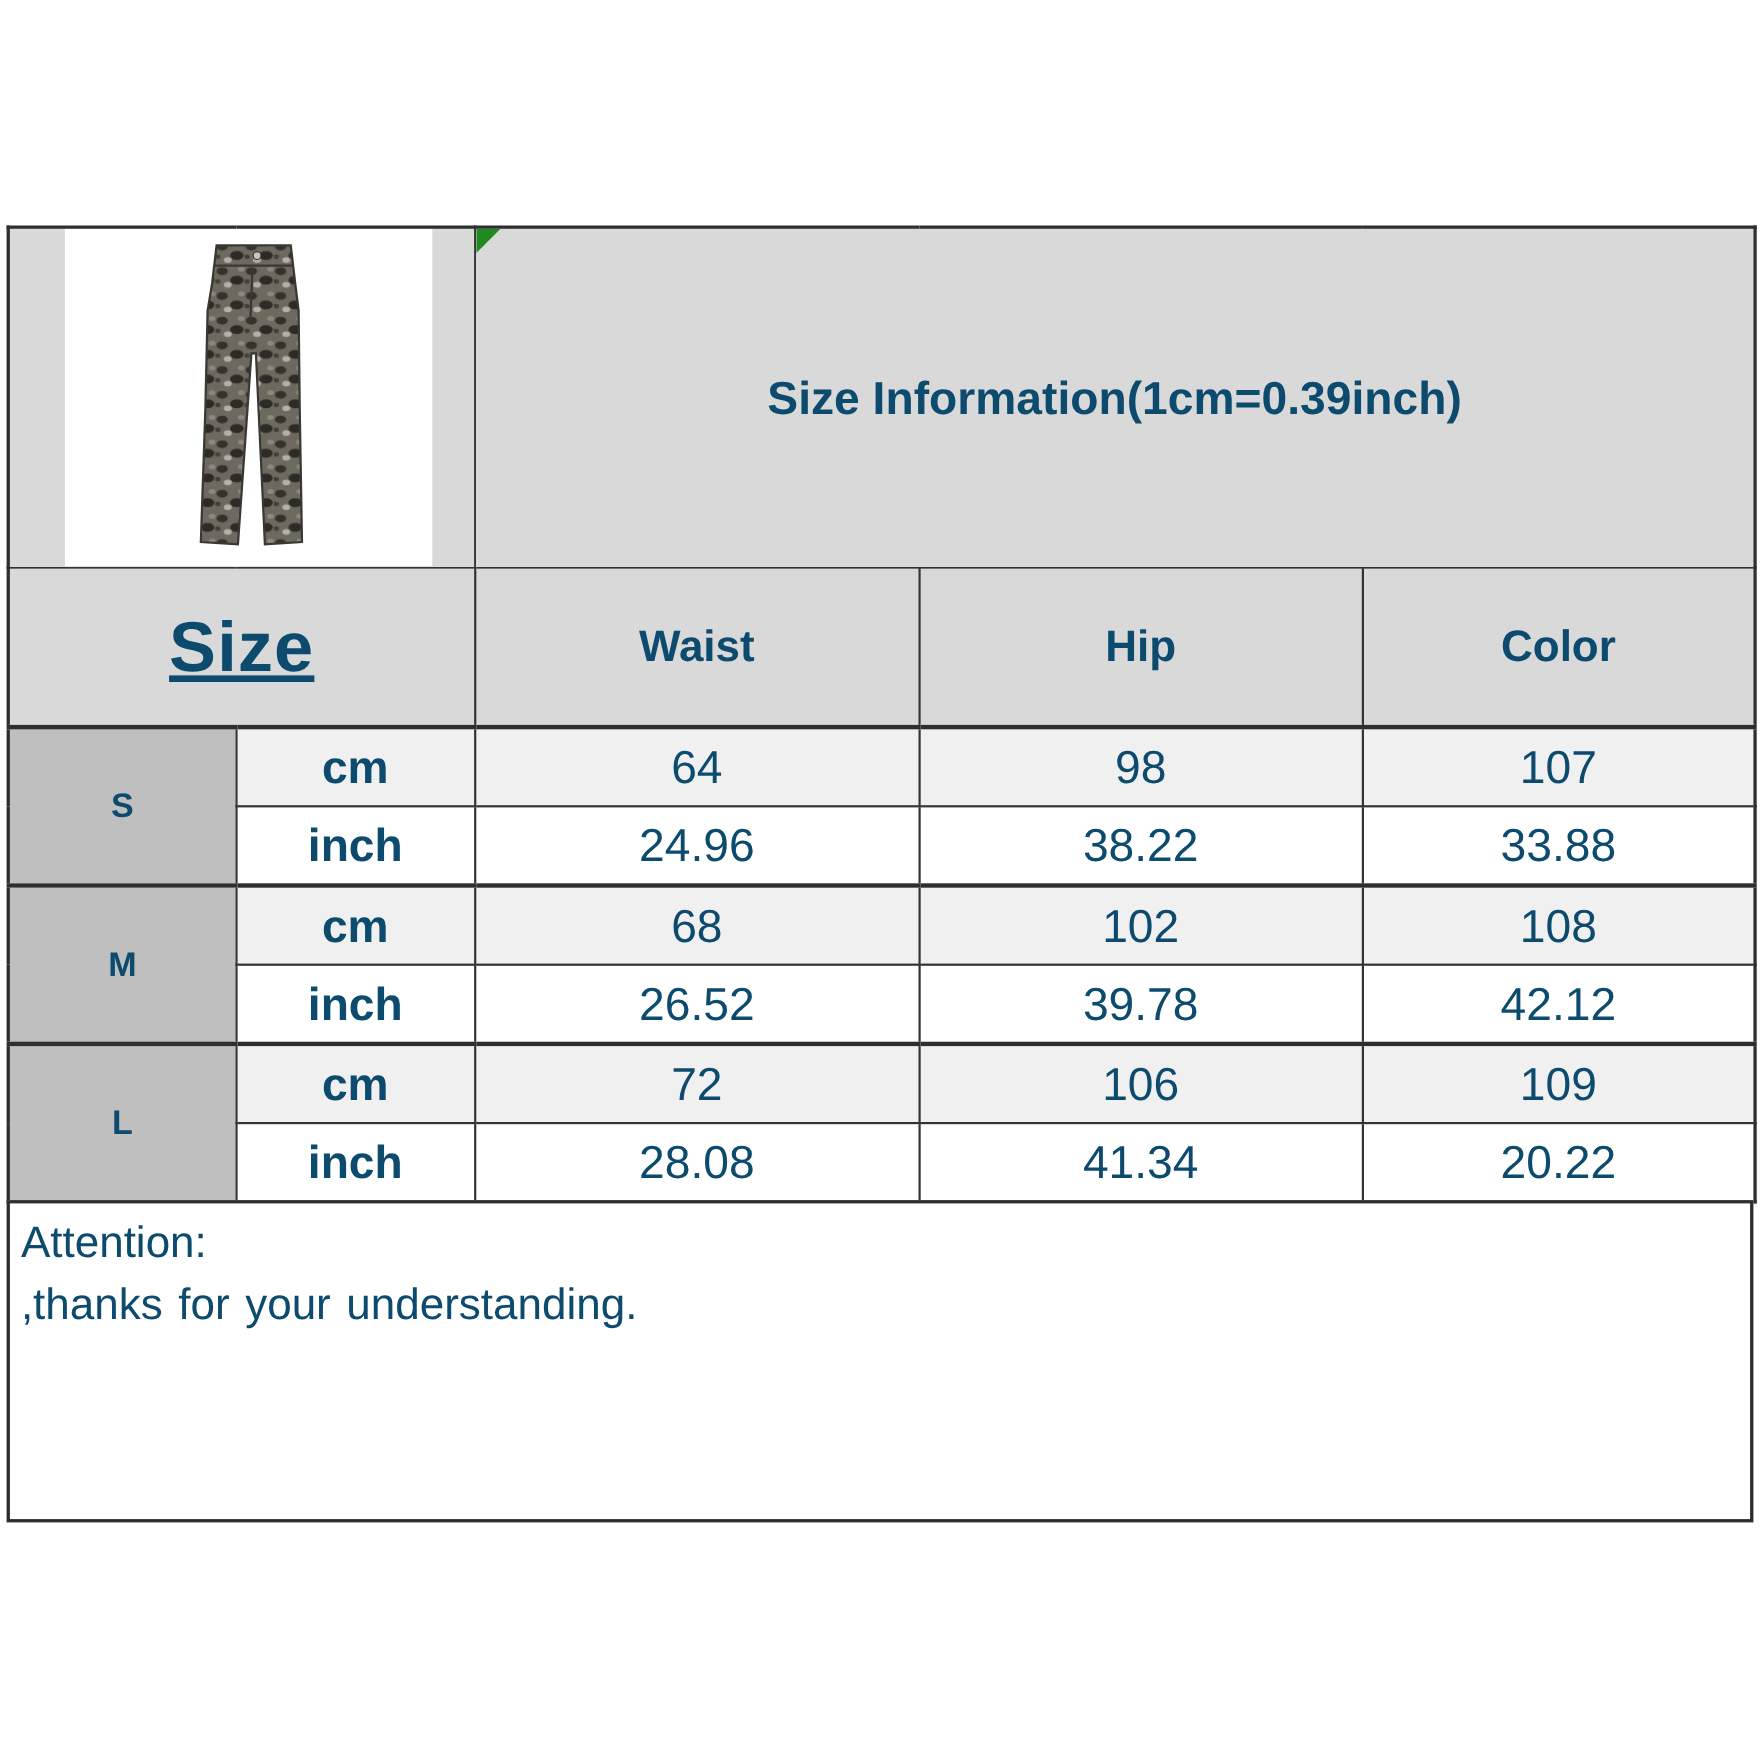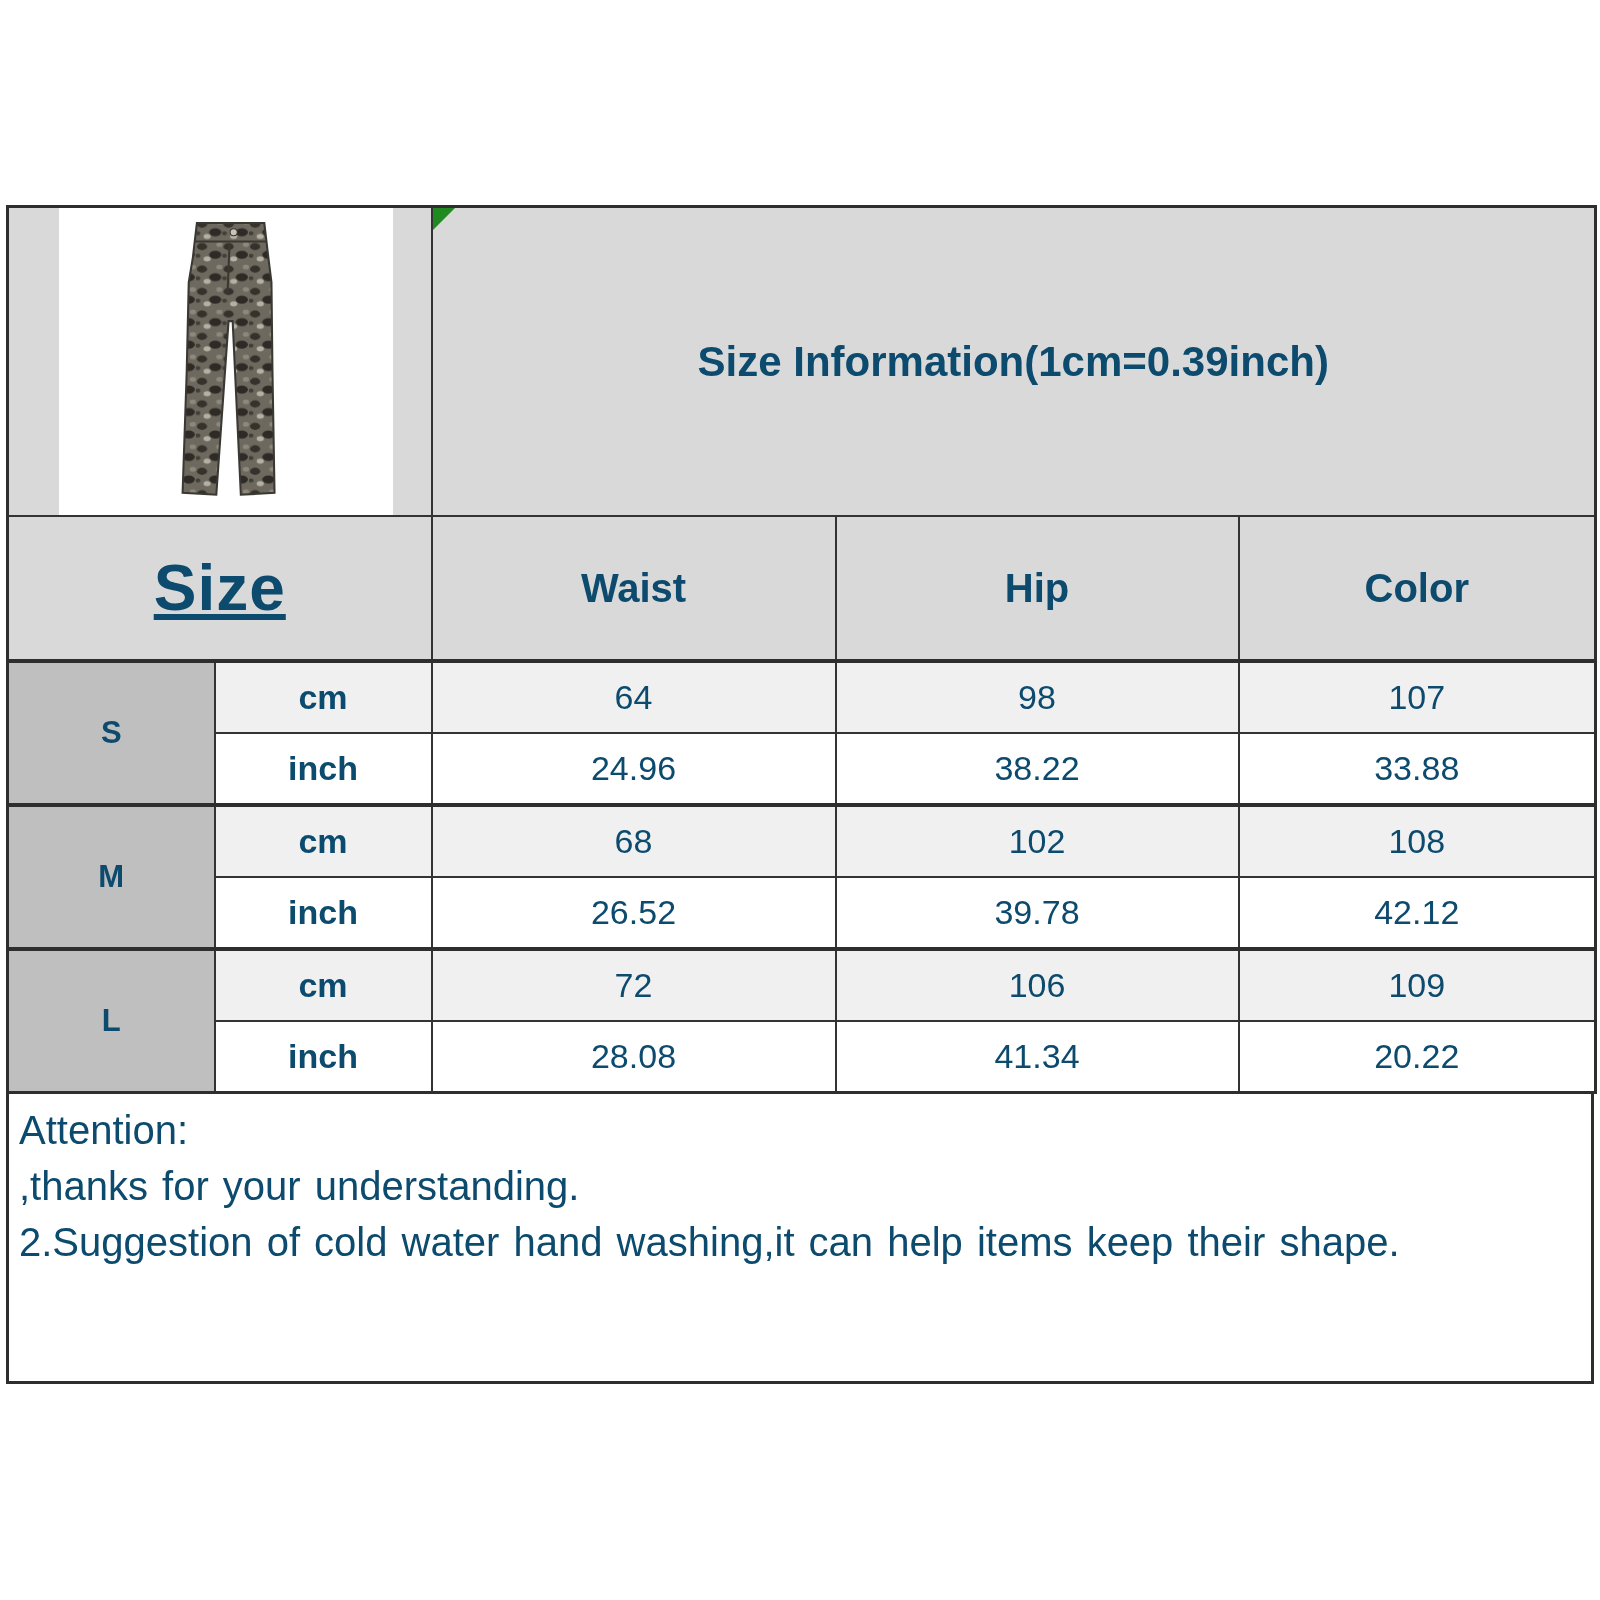--- a/index.html
+++ b/index.html
@@ -58,21 +58,21 @@
   }
   
   tr.header-row td {
     height: 142px;
     background: #d9d9d9;
     font-weight: bold;
   }
   td.size-head { font-size: 64px; letter-spacing: 1px; text-decoration: underline; }
   td.col-head  { font-size: 40px; }
   
-  tr.data-row td { height: 69px; font-size: 34px; }
+  tr.data-row td { height: 69px; font-size: 42px; }
   tr.row-cm td   { background: #f0f0f0; }
   tr.row-inch td { background: #ffffff; }
   tr.group-start td { border-top: 4px solid #2e2e2e; }
   table.size-table td.size-label {
     background: #bfbfbf;
     font-weight: bold;
     font-size: 31px;
   }
   td.unit-label { font-weight: bold; font-size: 30px; }
   
@@ -183,17 +183,16 @@
         <td>28.08</td>
         <td>41.34</td>
         <td>20.22</td>
       </tr>
     </tbody>
       </table>
 
     <div class="attention">
       <div class="line">Attention:</div>
       <div class="line">,thanks for your understanding.</div>
-      <div class="line">2.Suggestion of cold water hand washing,it can help items keep their shape.</div>
     </div>
 
   </div>
 </div>
 
 </body></html>

